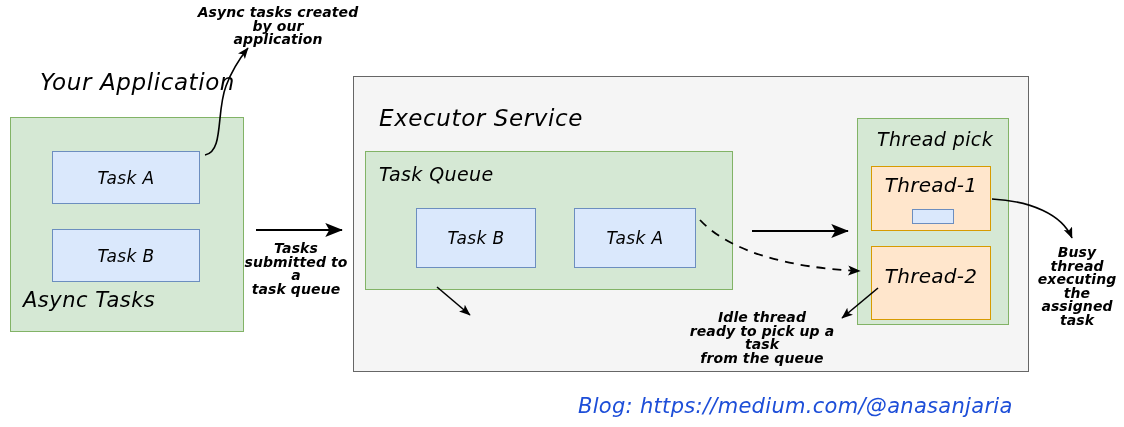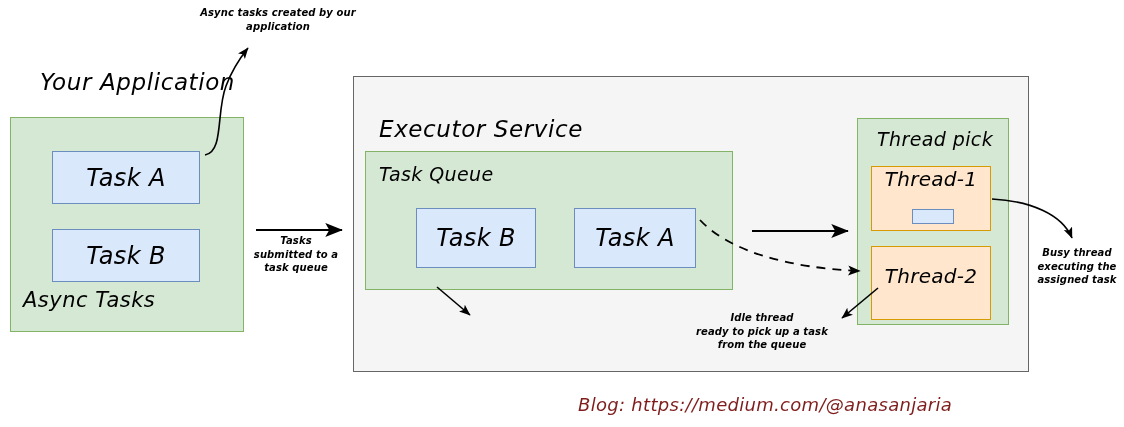--- a/index.html
+++ b/index.html
@@ -23,39 +23,39 @@
     font-family:"DejaVu Sans","Liberation Sans",sans-serif;
     font-style:italic;
     color:#000000;
     white-space:pre;
     position:absolute;
   }
   .title-xl{font-size:23px;letter-spacing:.6px;}
   .title-lg{font-size:21px;letter-spacing:.5px;}
   .title-md{font-size:19px;letter-spacing:.4px;}
   .boxlabel{
-    font-size:24px;font-style:italic;letter-spacing:.4px;
+    font-size:17px;font-style:italic;letter-spacing:.4px;
     width:100%;height:100%;display:flex;align-items:center;justify-content:center;
     box-sizing:border-box;color:#000;
     font-family:"DejaVu Sans","Liberation Sans",sans-serif;
   }
   .thread-label{
     font-size:20px;font-style:italic;letter-spacing:.3px;
     position:absolute;left:0;right:0;text-align:center;color:#000;
     font-family:"DejaVu Sans","Liberation Sans",sans-serif;
   }
   .note{
-    font-size:10px;font-style:italic;line-height:13.5px;
+    font-size:14px;font-style:italic;line-height:13.5px;
     text-align:center;color:#000;letter-spacing:.1px;
     font-family:"DejaVu Sans","Liberation Sans",sans-serif;
     position:absolute;white-space:pre-line;font-weight:600;
   }
   .footer{
-    position:absolute;font-size:18px;font-style:italic;
-    color:#7f1d1d;letter-spacing:.3px;white-space:pre;
+    position:absolute;font-size:21px;font-style:italic;
+    color:#1d4ed8;letter-spacing:.3px;white-space:pre;
     font-family:"DejaVu Sans","Liberation Sans",sans-serif;
   }
   svg.overlay{position:absolute;left:0;top:0;width:1124px;height:427px;pointer-events:none;}
 </style>
 </head>
 <body>
 
 <div id="stage">
 
   <div class="hand title-xl" style="left:40px;top:69px;">Your Application</div>
@@ -64,50 +64,50 @@
     <div class="box blue" style="left:41px;top:33px;width:148px;height:53px;">
       <div class="boxlabel">Task A</div>
     </div>
     <div class="box blue" style="left:41px;top:111px;width:148px;height:53px;">
       <div class="boxlabel">Task B</div>
     </div>
     <div class="hand title-lg" style="left:12px;top:170px;">Async Tasks</div>
   </div>
 
   <div class="box gray" style="left:353px;top:76px;width:676px;height:296px;">
-    <div class="hand title-xl" style="left:25px;top:39px;">Executor Service</div>
+    <div class="hand title-xl" style="left:25px;top:28px;">Executor Service</div>
   </div>
 
   <div class="box green" style="left:365px;top:151px;width:368px;height:139px;">
     <div class="hand title-md" style="left:13px;top:11px;">Task Queue</div>
     <div class="box blue" style="left:50px;top:56px;width:120px;height:60px;">
       <div class="boxlabel">Task B</div>
     </div>
     <div class="box blue" style="left:208px;top:56px;width:122px;height:60px;">
       <div class="boxlabel">Task A</div>
     </div>
   </div>
 
   <div class="box green" style="left:857px;top:118px;width:152px;height:207px;">
     <div class="hand title-md" style="left:19px;top:9px;">Thread pick</div>
 
     <div class="box orange" style="left:13px;top:47px;width:120px;height:65px;">
-      <div class="thread-label" style="top:0;">Thread-1</div>
+      <div class="thread-label" style="top:6px;">Thread-1</div>
       <div class="box blue" style="left:40px;top:42px;width:42px;height:15px;"></div>
     </div>
 
     <div class="box orange" style="left:13px;top:127px;width:120px;height:74px;">
       <div class="thread-label" style="top:17px;">Thread-2</div>
     </div>
   </div>
 
   <div class="note" style="left:188px;top:6px;width:180px;">Async tasks created by our
 application</div>
 
-  <div class="note" style="left:240px;top:234px;width:112px;">Tasks
+  <div class="note" style="left:240px;top:242px;width:112px;">Tasks
 submitted to a
 task queue</div>
 
 
 
   <div class="note" style="left:1032px;top:246px;width:90px;">Busy thread
 executing the
 assigned task</div>
 
   <div class="note" style="left:676px;top:311px;width:172px;">Idle thread

